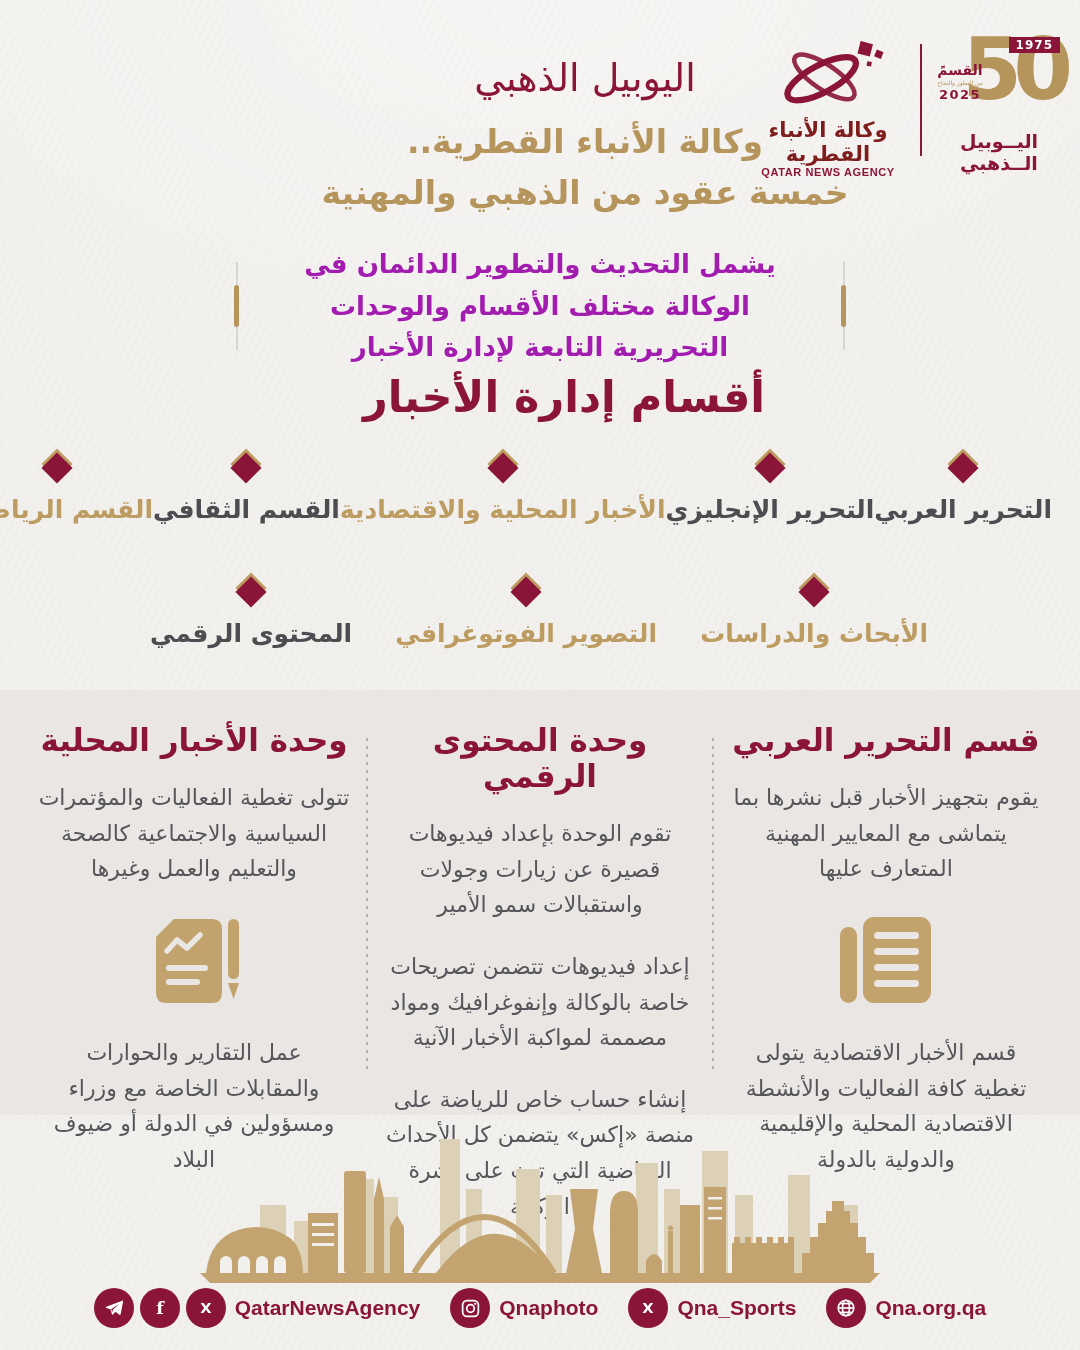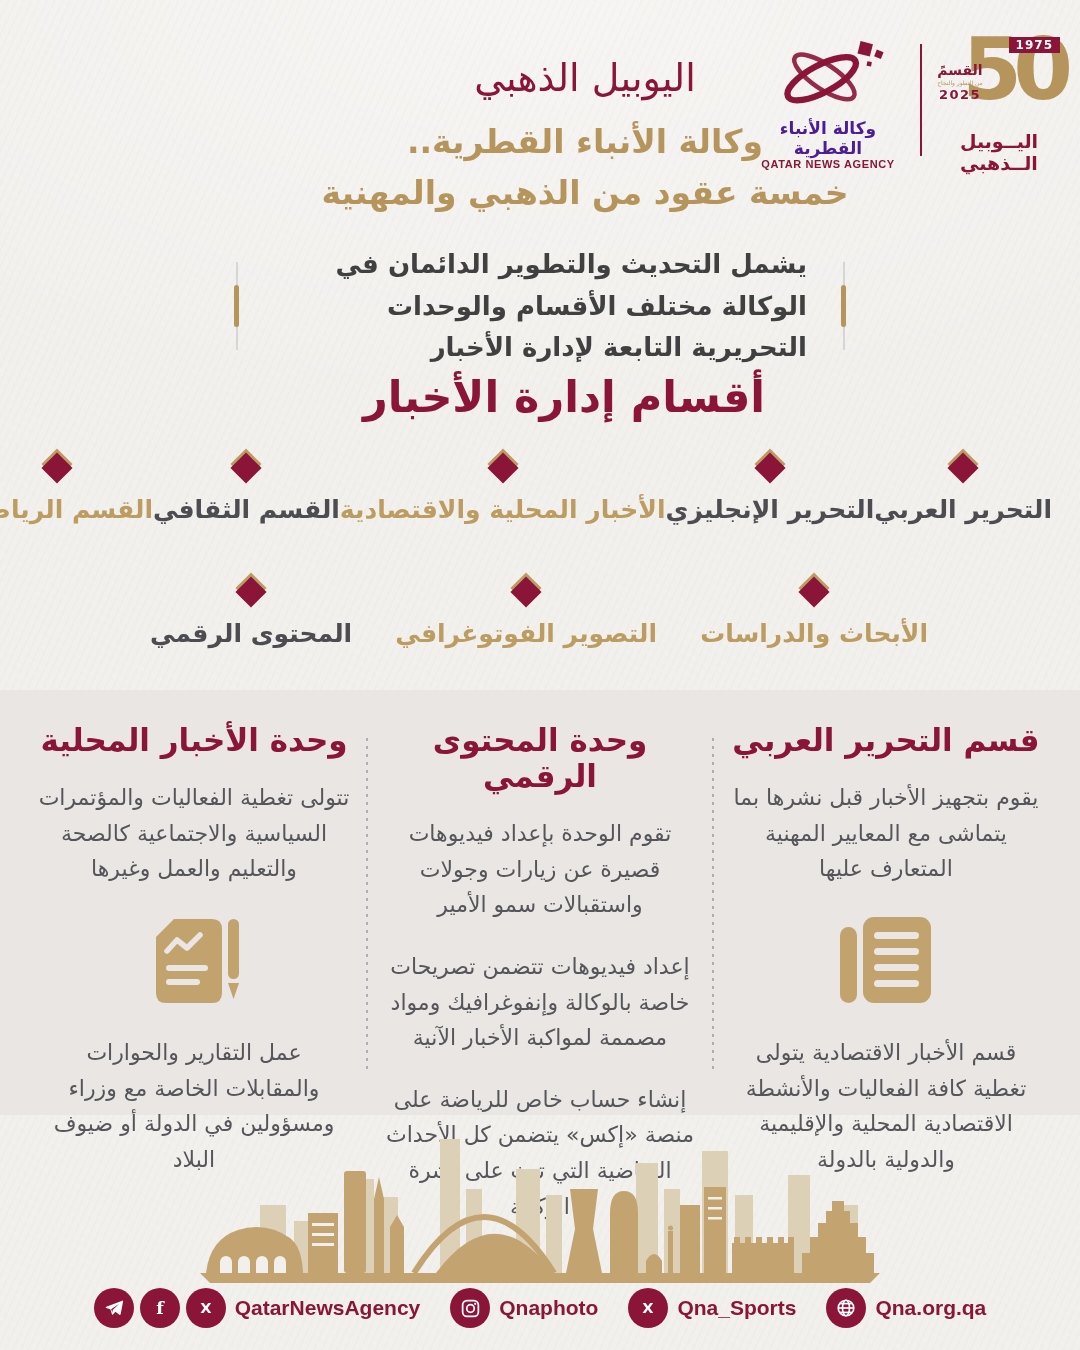--- a/index.html
+++ b/index.html
@@ -14,41 +14,41 @@
     background:
       repeating-linear-gradient(115deg, rgba(0,0,0,0.012) 0 2px, transparent 2px 7px),
       repeating-linear-gradient(28deg, rgba(255,255,255,0.05) 0 3px, transparent 3px 9px),
       radial-gradient(1200px 600px at 50% 0%, rgba(255,255,255,0.35), transparent 70%);
   }
 
   
   .brand { position:absolute; top:36px; right:20px; display:flex; gap:16px; align-items:flex-start; direction:ltr; z-index:2; }
   .qna-block { width:152px; text-align:center; }
   .qna-swirl { width:118px; height:80px; display:block; margin:0 auto 2px; }
-  .qna-ar { font-size:17px; font-weight:bold; color:#4c1d95; direction:rtl; }
+  .qna-ar { font-size:21px; font-weight:bold; color:#7f1d1d; direction:rtl; }
   .qna-en { font-size:11px; font-weight:bold; color:#8A1538; letter-spacing:0.6px; font-family:"Liberation Sans",sans-serif; }
   .brand-divider { width:2px; height:112px; background:#8A1538; margin-top:8px; }
   .jubilee { width:122px; text-align:center; position:relative; }
   .jub-top { position:relative; height:92px; }
   .jub-50 { position:absolute; right:-4px; top:-10px; font-size:86px; line-height:1; font-weight:bold; color:#B6955C; letter-spacing:-9px; }
   .jub-1975 { position:absolute; top:1px; right:0; background:#8A1538; color:#fff; font-size:12px; font-weight:bold; padding:1px 7px; letter-spacing:1px; }
   .jub-side { position:absolute; left:-2px; top:26px; width:48px; text-align:center; }
   .jub-word { font-size:14px; color:#8A1538; font-weight:bold; direction:rtl; }
   .jub-tag { font-size:6px; color:#B6955C; direction:rtl; margin:1px 0; }
   .jub-2025 { font-size:13px; color:#8A1538; font-weight:bold; letter-spacing:1.5px; }
   .jub-label { font-size:19px; font-weight:bold; color:#8A1538; margin-top:2px; direction:rtl; }
 
   
   .title-block { position:absolute; top:56px; left:230px; width:710px; text-align:center; direction:rtl; }
   .main-title { font-size:38px; font-weight:normal; color:#8A1538; margin-bottom:16px; }
   .subtitle { font-size:33px; font-weight:bold; color:#B6955C; line-height:1.55; }
 
   
   .intro-wrap { position:absolute; top:244px; left:215px; width:650px; }
-  .intro { direction:rtl; font-size:26px; font-weight:bold; color:#404040; line-height:1.6; padding:0 58px; }
+  .intro { direction:rtl; text-align:center; font-size:26px; font-weight:bold; color:#a21caf; line-height:1.6; padding:0 58px; }
   .ornament { position:absolute; top:50%; transform:translateY(-50%); width:7px; height:88px; }
   .ornament.left { left:18px; } .ornament.right { right:18px; }
   .ornament .hairline { position:absolute; left:50%; top:0; bottom:0; width:1px; background:#bcbcbe; transform:translateX(-50%); }
   .ornament .goldbar { position:absolute; left:1px; top:50%; transform:translateY(-50%); width:5px; height:42px; background:#B6955C; border-radius:3px; }
 
   
   .section-title { position:absolute; top:372px; left:0; width:100%; text-align:center; direction:rtl; font-size:43px; font-weight:bold; color:#8A1538;margin-left:24px; }
 
   
   .dept-row { position:absolute; display:flex; direction:rtl; justify-content:space-between; align-items:flex-start; }

